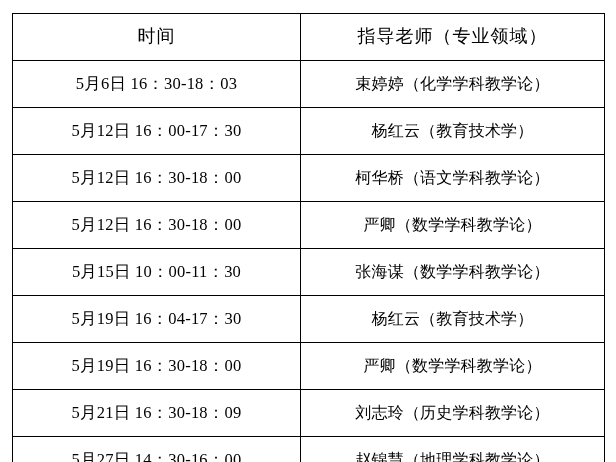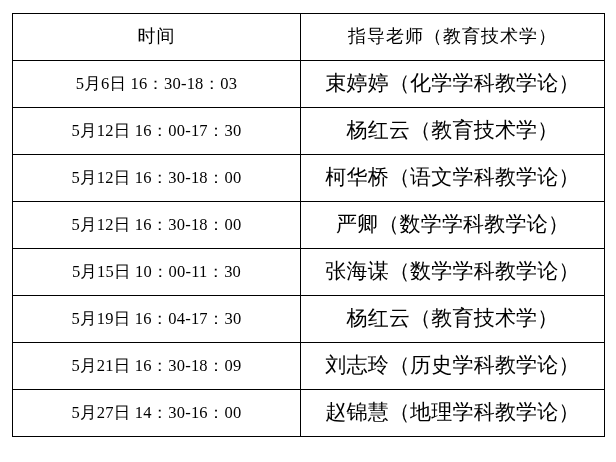--- a/index.html
+++ b/index.html
@@ -43,39 +43,39 @@
   }
   table.schedule thead th {
     font-size: 18px;
     letter-spacing: 1px;
   }
   table.schedule tbody td.time-cell {
     font-size: 16.5px;
     letter-spacing: 0.2px;
   }
   table.schedule tbody td.teacher-cell {
-    font-size: 21px;
+    font-size: 16px;
     letter-spacing: 0.2px;
     text-align: center;
   }
   .nowrap { white-space: nowrap; }
 </style>
 </head>
 <body>
 
 <div class="page">
   <table class="schedule">
     <colgroup>
       <col class="c-time">
       <col class="c-teacher">
     </colgroup>
     <thead>
       <tr>
         <th class="nowrap">时间</th>
-        <th class="nowrap">指导老师（教育技术学）</th>
+        <th class="nowrap">指导老师（专业领域）</th>
       </tr>
     </thead>
     <tbody>
       <tr>
         <td class="time-cell nowrap">5月6日  16：30-18：03</td>
         <td class="teacher-cell nowrap">束婷婷（化学学科教学论）</td>
       </tr>
       <tr>
         <td class="time-cell nowrap">5月12日 16：00-17：30</td>
         <td class="teacher-cell nowrap">杨红云（教育技术学）</td>
@@ -90,20 +90,24 @@
       </tr>
       <tr>
         <td class="time-cell nowrap">5月15日 10：00-11：30</td>
         <td class="teacher-cell nowrap">张海谋（数学学科教学论）</td>
       </tr>
       <tr>
         <td class="time-cell nowrap">5月19日 16：04-17：30</td>
         <td class="teacher-cell nowrap">杨红云（教育技术学）</td>
       </tr>
       <tr>
+        <td class="time-cell nowrap">5月19日 16：30-18：00</td>
+        <td class="teacher-cell nowrap">严卿（数学学科教学论）</td>
+      </tr>
+      <tr>
         <td class="time-cell nowrap">5月21日 16：30-18：09</td>
         <td class="teacher-cell nowrap">刘志玲（历史学科教学论）</td>
       </tr>
       <tr>
         <td class="time-cell nowrap">5月27日 14：30-16：00</td>
         <td class="teacher-cell nowrap">赵锦慧（地理学科教学论）</td>
       </tr>
     </tbody>
   </table>
 </div>

